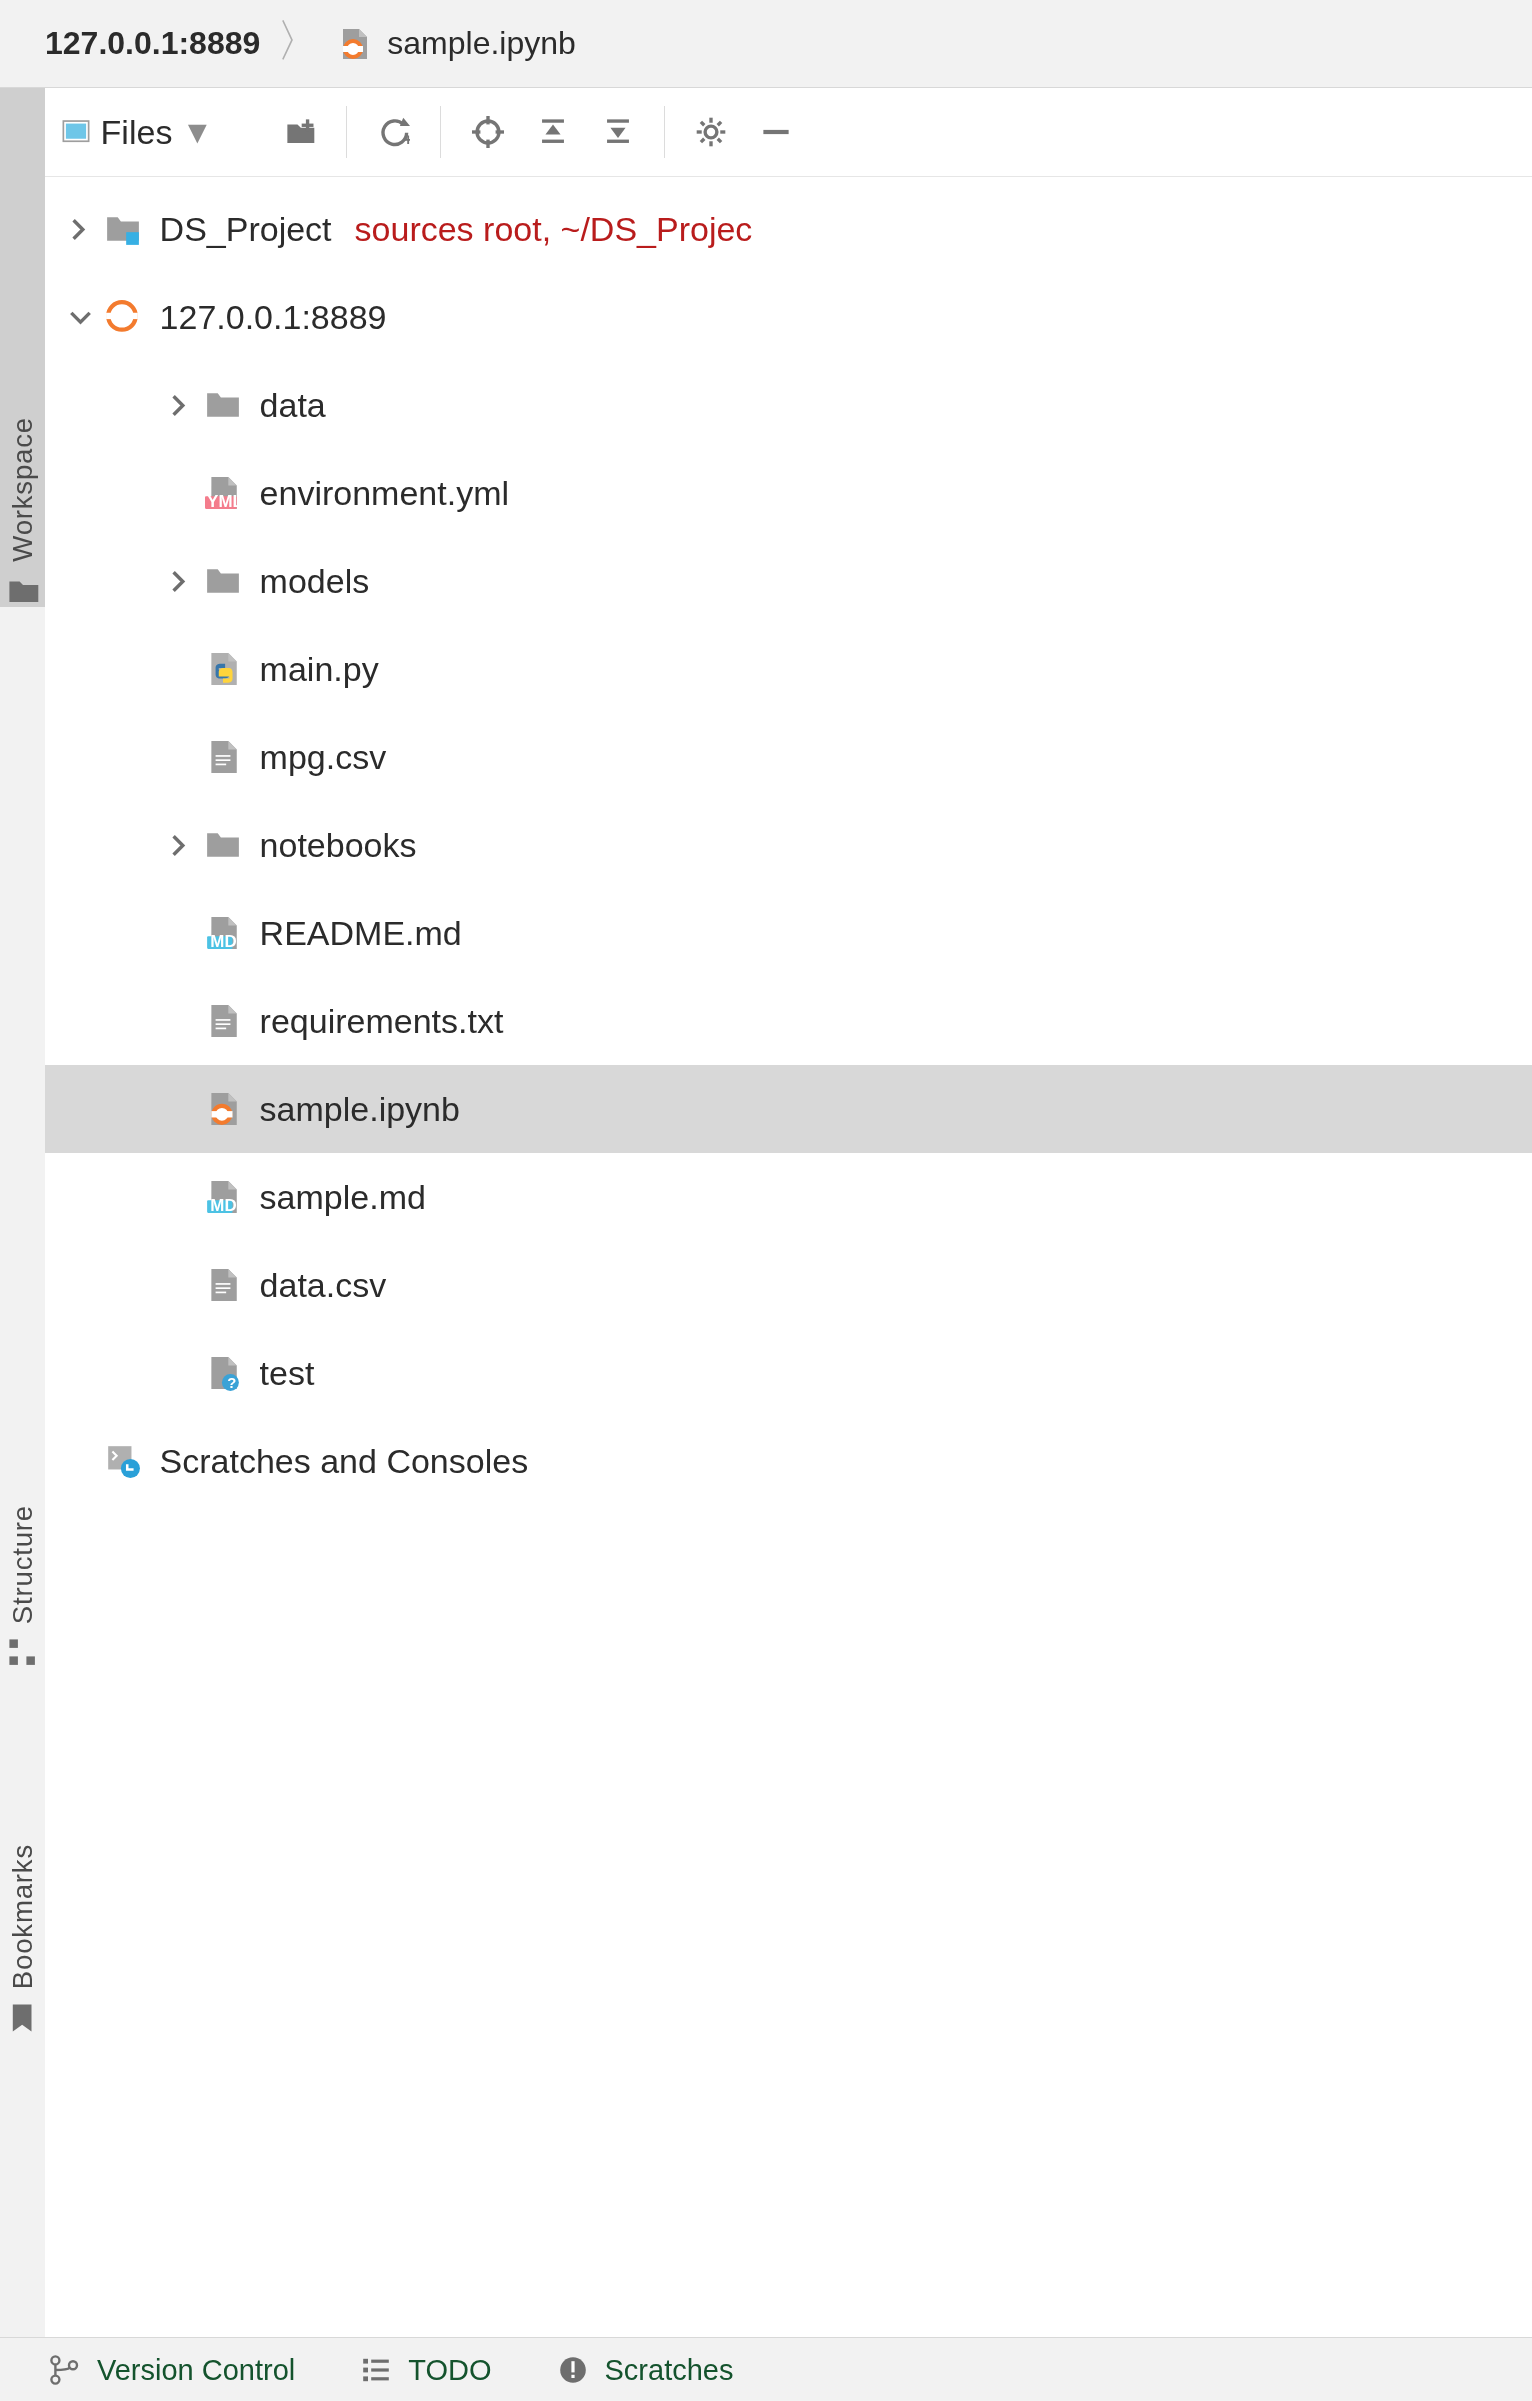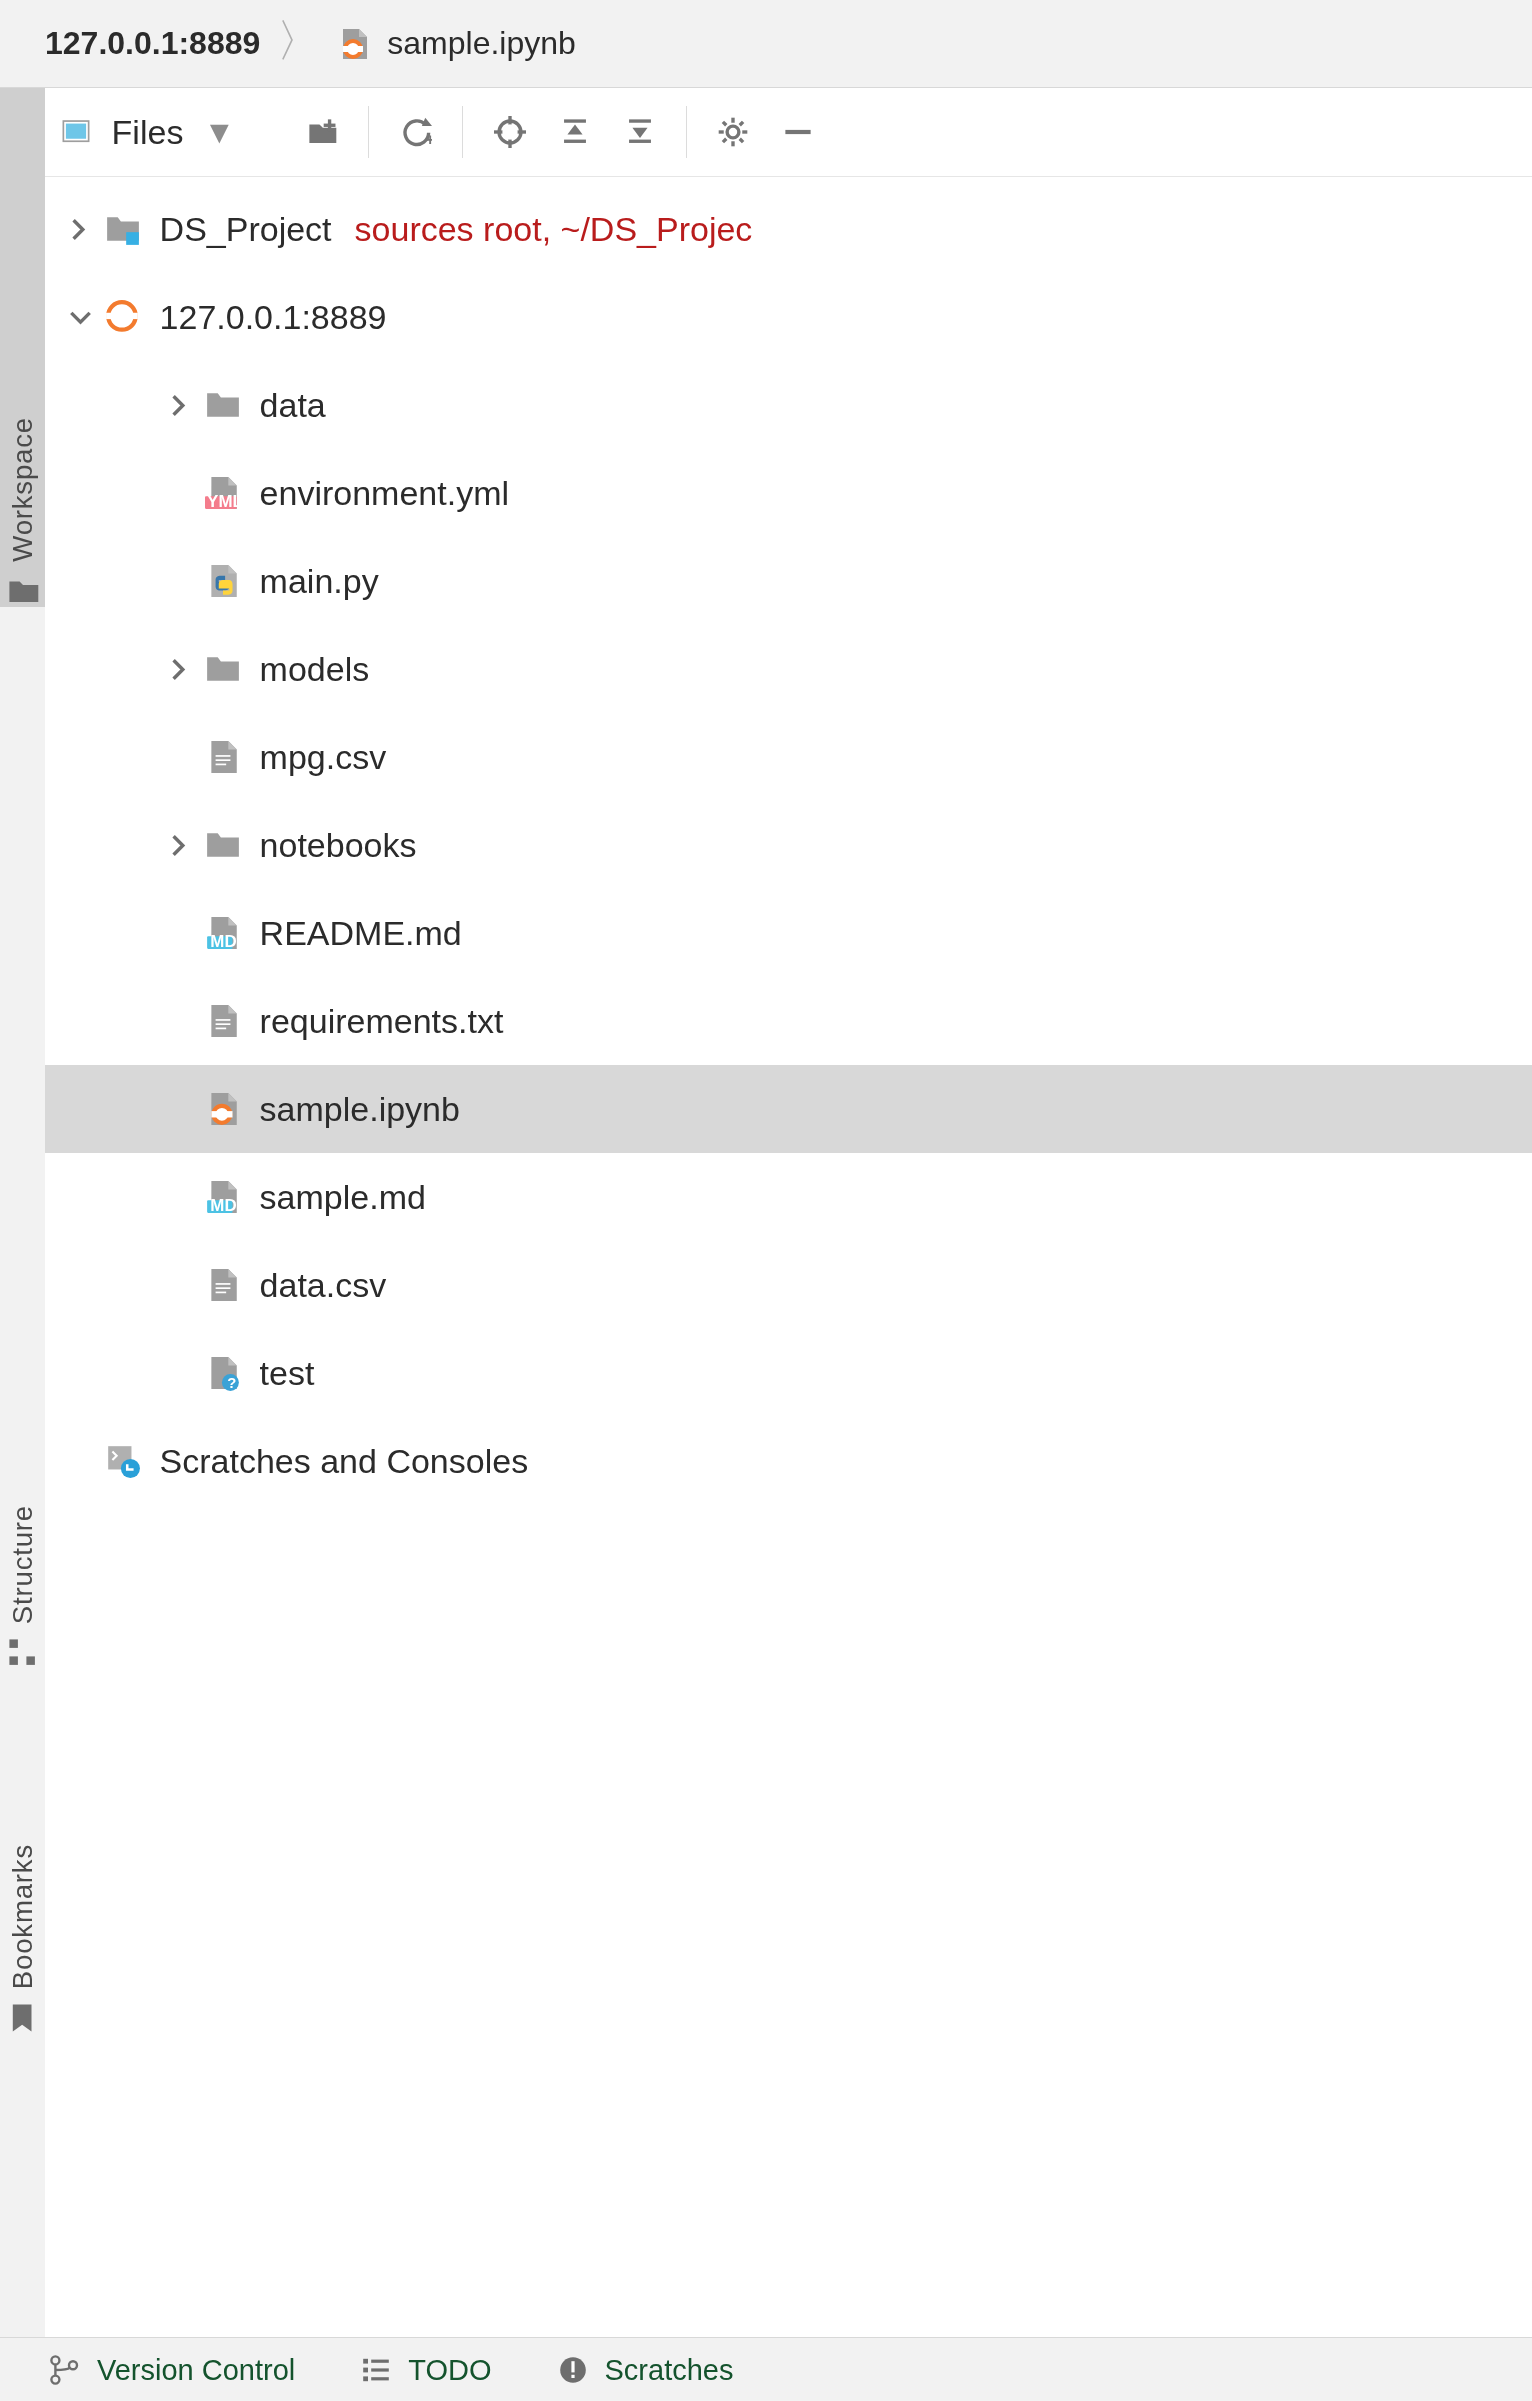--- a/index.html
+++ b/index.html
@@ -92,21 +92,21 @@
   .tool-btn {
     width: 57px; height: 57px;
     display: inline-flex; align-items: center; justify-content: center;
     color: #757575;
   }
   .toolbar .sep-v {
     width: 1.6px; height: 52px; background: #dcdcdc;
     margin: 0 9.7px;
   }
   .files-combo {
-    display: flex; align-items: center; gap: 20px;
+    display: flex; align-items: center; gap: 9px;
     padding-right: 18px;
   }
   .files-combo .label { font-size: 34px; color: #2b2b2b; }
   .files-combo .tri { color: #8d8d8d; }
 
   .toolbar svg { display: block; }
 
   .sq-icon-outer { fill: none; stroke: #9e9e9e; stroke-width: 2; }
   .sq-icon-inner { fill: #6ec6e8; }
 
@@ -462,40 +462,40 @@
         <div class="row d1">
           <span class="cell-exp"></span>
           <span class="cell-ico">
             <svg width="36" height="36" viewBox="0 0 34 34">
               <use href="#ico-yml"></use>
             </svg>
           </span>
           <span class="name">environment.yml</span>
         </div>
         <div class="row d1">
-          <span class="cell-exp"></span>
-          <span class="cell-ico">
-            <svg width="36" height="36" viewBox="0 0 34 34">
-              <use href="#ico-py"></use>
-            </svg>
-          </span>
-          <span class="name">main.py</span>
-        </div>
-        <div class="row d1">
           <span class="cell-exp">
             <svg viewBox="0 0 20 20">
               <use href="#chev-right"></use>
             </svg>
           </span>
           <span class="cell-ico">
             <svg width="36" height="36" viewBox="0 0 34 34">
               <use href="#ico-folder"></use>
             </svg>
           </span>
           <span class="name">models</span>
+        </div>
+        <div class="row d1">
+          <span class="cell-exp"></span>
+          <span class="cell-ico">
+            <svg width="36" height="36" viewBox="0 0 34 34">
+              <use href="#ico-py"></use>
+            </svg>
+          </span>
+          <span class="name">main.py</span>
         </div>
         <div class="row d1">
           <span class="cell-exp"></span>
           <span class="cell-ico">
             <svg width="36" height="36" viewBox="0 0 34 34">
               <use href="#ico-txt"></use>
             </svg>
           </span>
           <span class="name">mpg.csv</span>
         </div>

